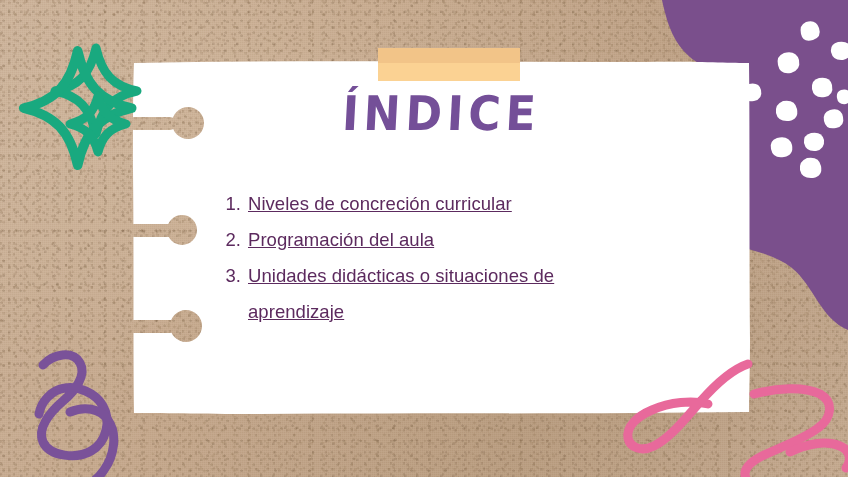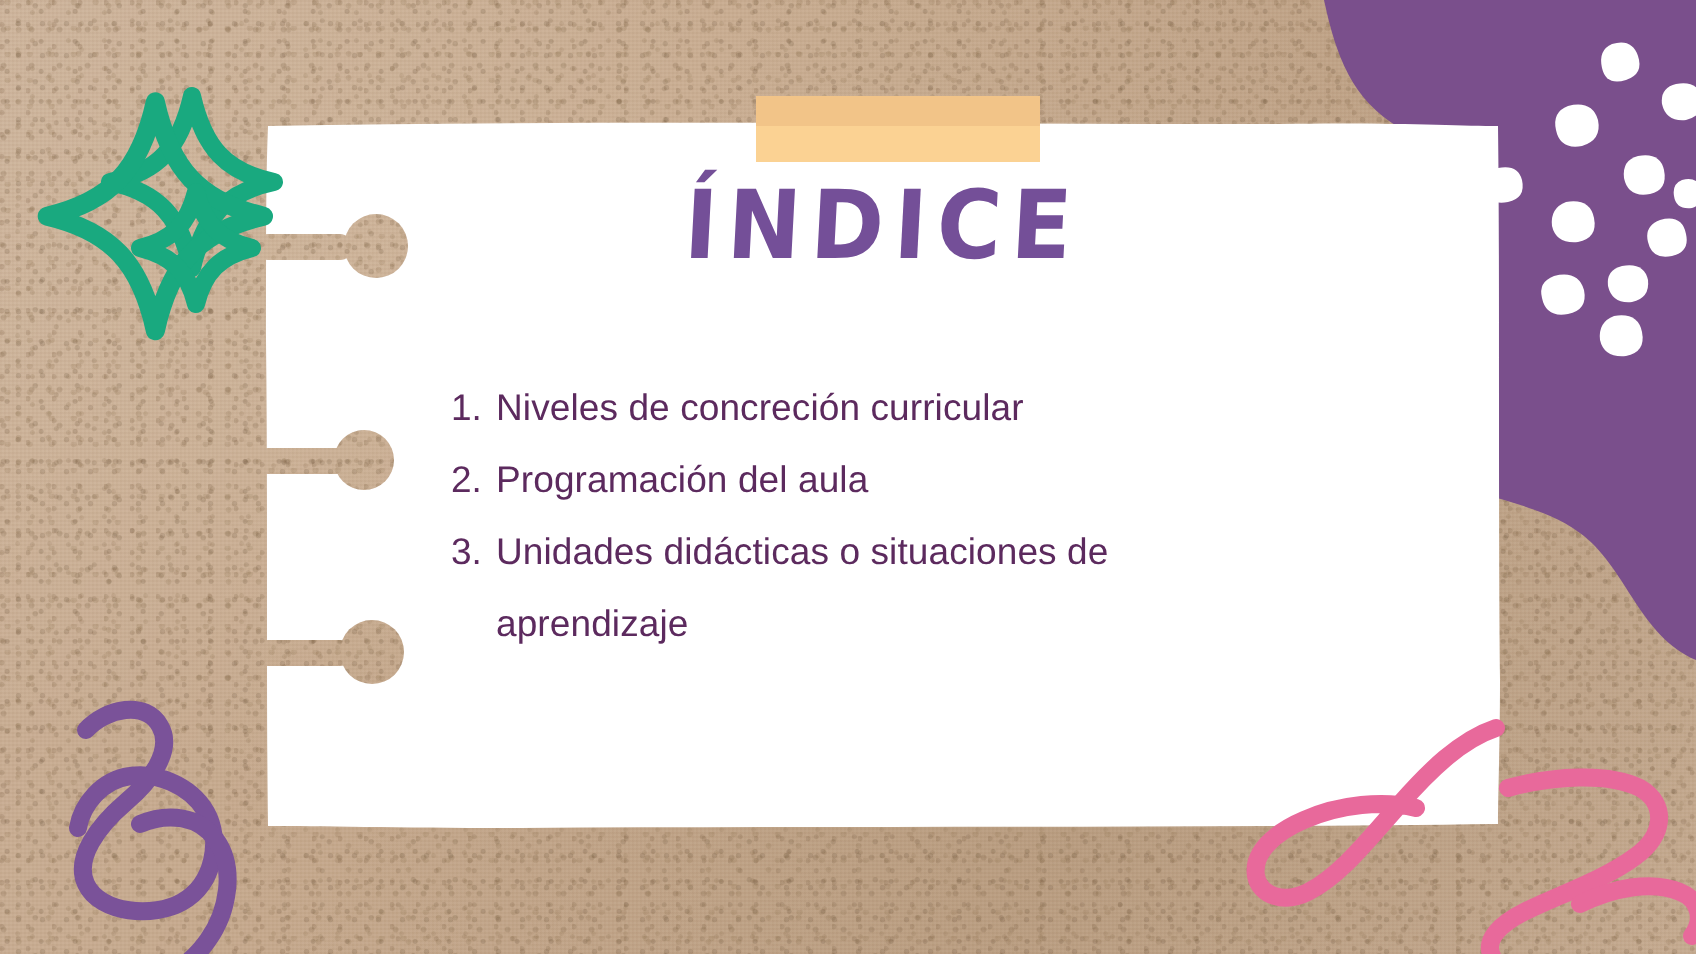--- a/index.html
+++ b/index.html
@@ -94,20 +94,21 @@
     letter-spacing: 0.05px;
   }
   .toc-num {
     width: 26px;
     flex: 0 0 26px;
     text-align: right;
     margin-right: 7px;
   }
   .toc-text {
     flex: 1 1 auto;
+    text-decoration: underline;
   }
 </style>
 </head>
 <body>
 
 <div id="slide">
 
   <div class="kraft-bg">
     <div class="kraft-grain"></div>
   </div>

